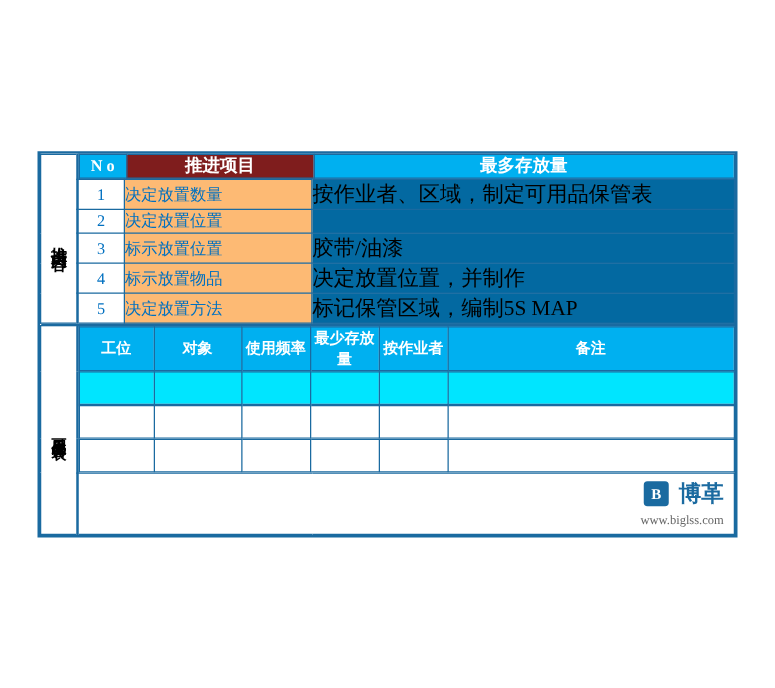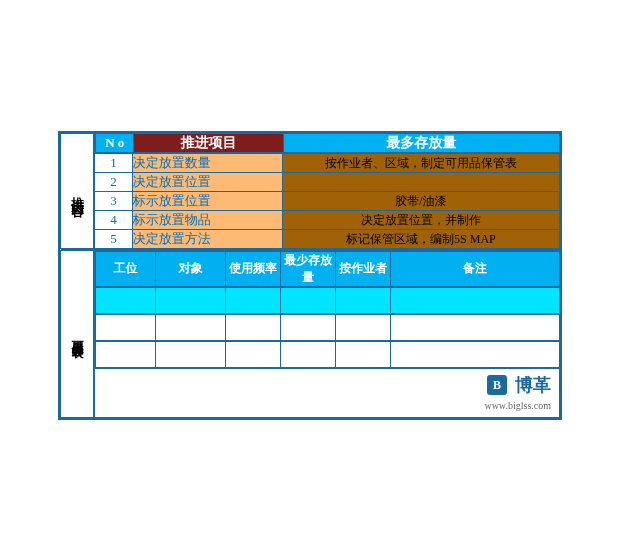--- a/index.html
+++ b/index.html
@@ -64,36 +64,35 @@
 
     .item-cell {
       color: #0070c0;
       font-size: 13px;
       background: #fdba74;
       width: 140px;
     }
 
     .method-cell {
       color: #000;
-      font-size: 12px;
-      background: #a16207;
-      text-align: center;
+      font-size: 17px;
+      background: #0369a1;
     }
 
     .lower-header {
       background: #00b0f0;
       color: #fff;
       font-weight: bold;
       text-align: center;
       font-size: 12px;
     }
 
     .outer-wrapper {
       border: 2px solid #1a6aa0;
-      width: 504px;
+      width: 560px;
     }
 
     table.full {
       width: 100%;
       border-collapse: collapse;
     }
 
     .vertical-text {
       writing-mode: vertical-lr;
       text-orientation: upright;

